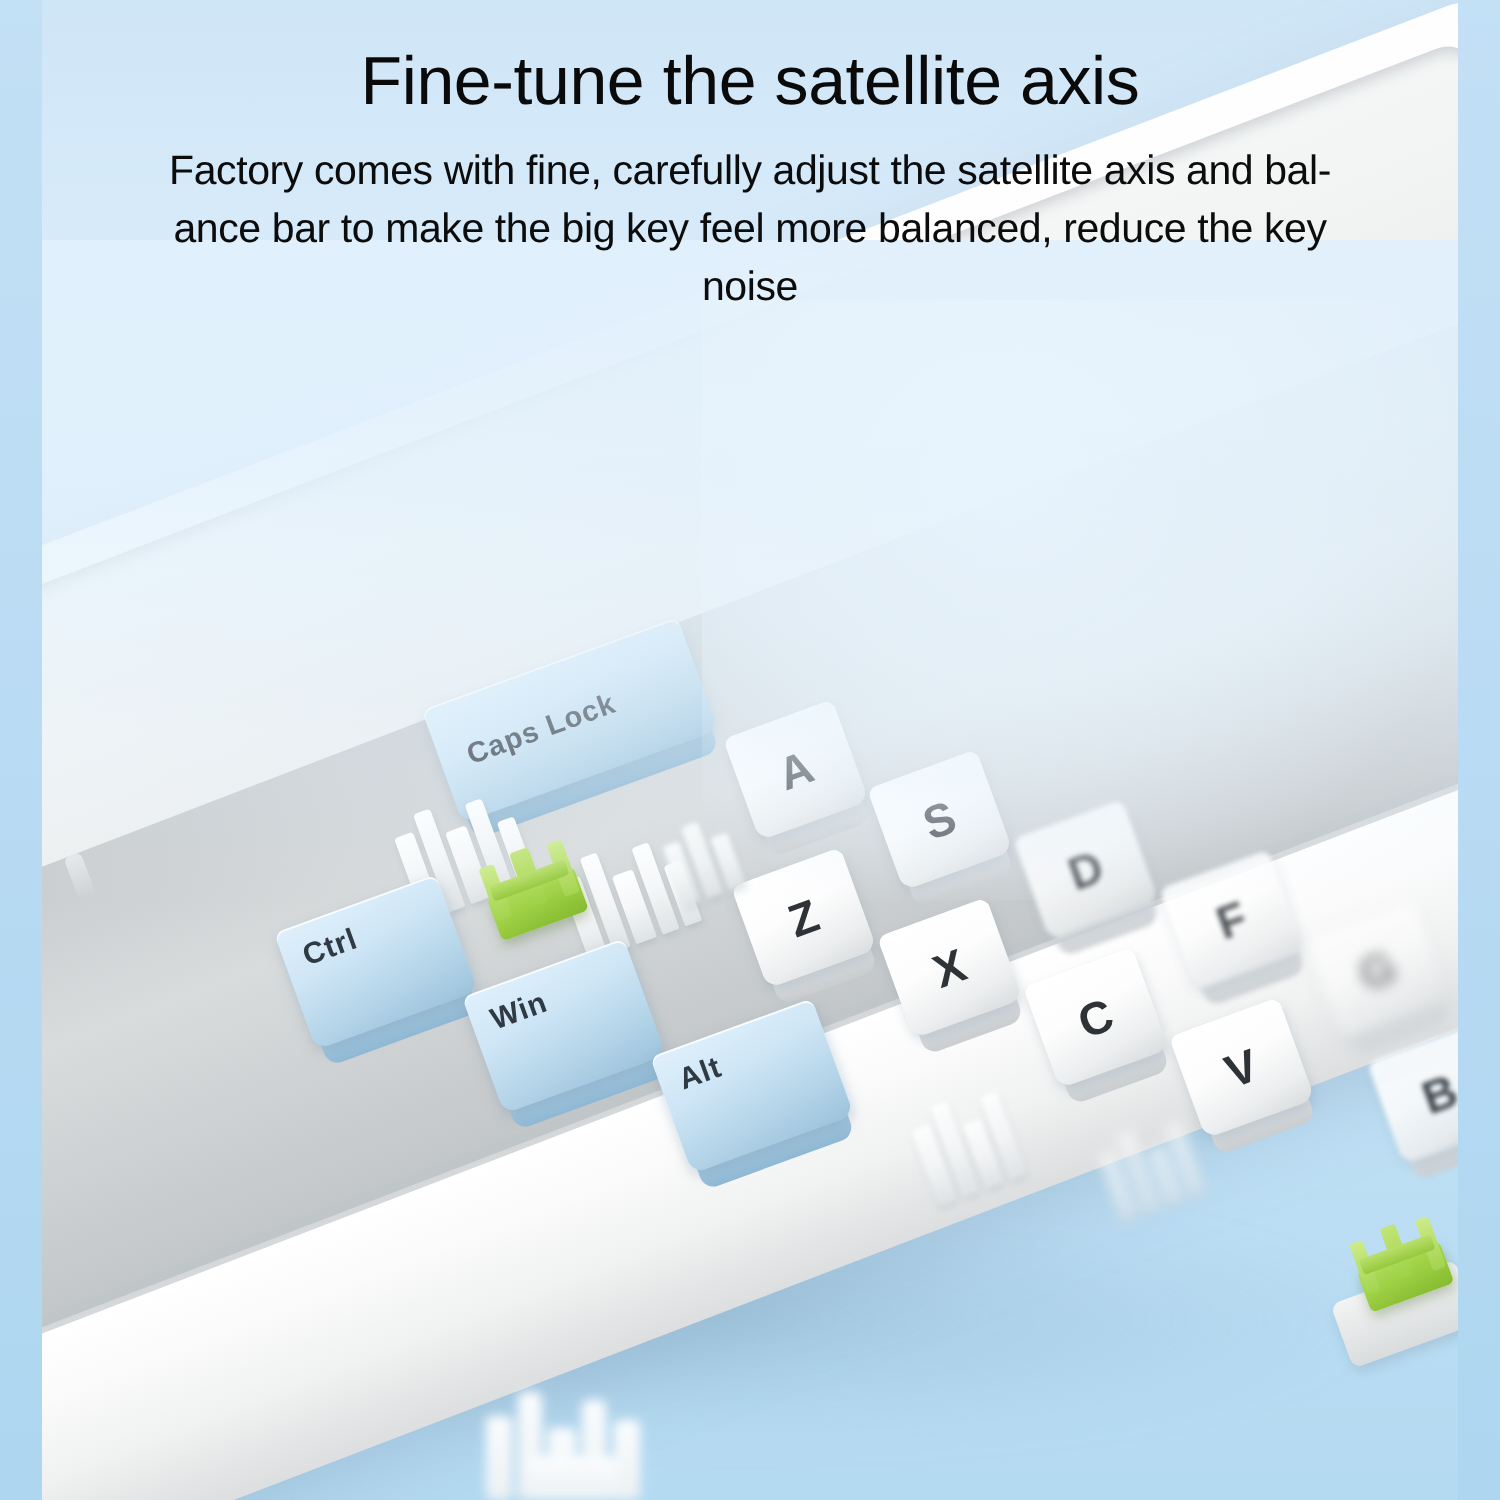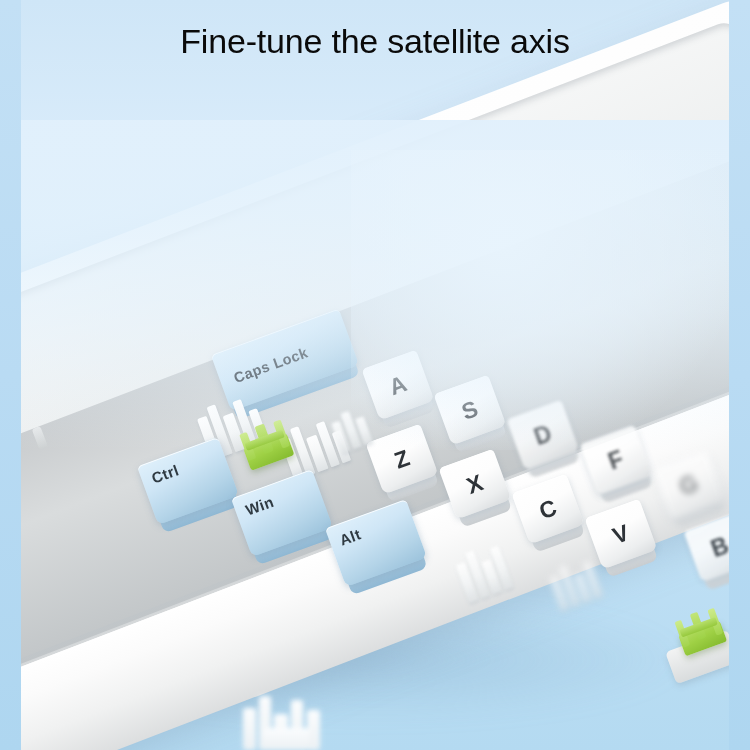--- a/index.html
+++ b/index.html
@@ -432,15 +432,20 @@
       </div>
 
     </div>
   </div>
 
   <div class="margin-strip left"></div>
   <div class="margin-strip right"></div>
 
   <div class="text-block">
     <div class="headline">Fine-tune the satellite axis</div>
+    <div class="subhead">
+      <span class="ln">Factory comes with fine, carefully adjust the satellite axis and bal-</span>
+      <span class="ln">ance bar to make the big key feel more balanced, reduce the key</span>
+      <span class="ln short">noise</span>
+    </div>
   </div>
 
 </div>
 
 </body></html>

